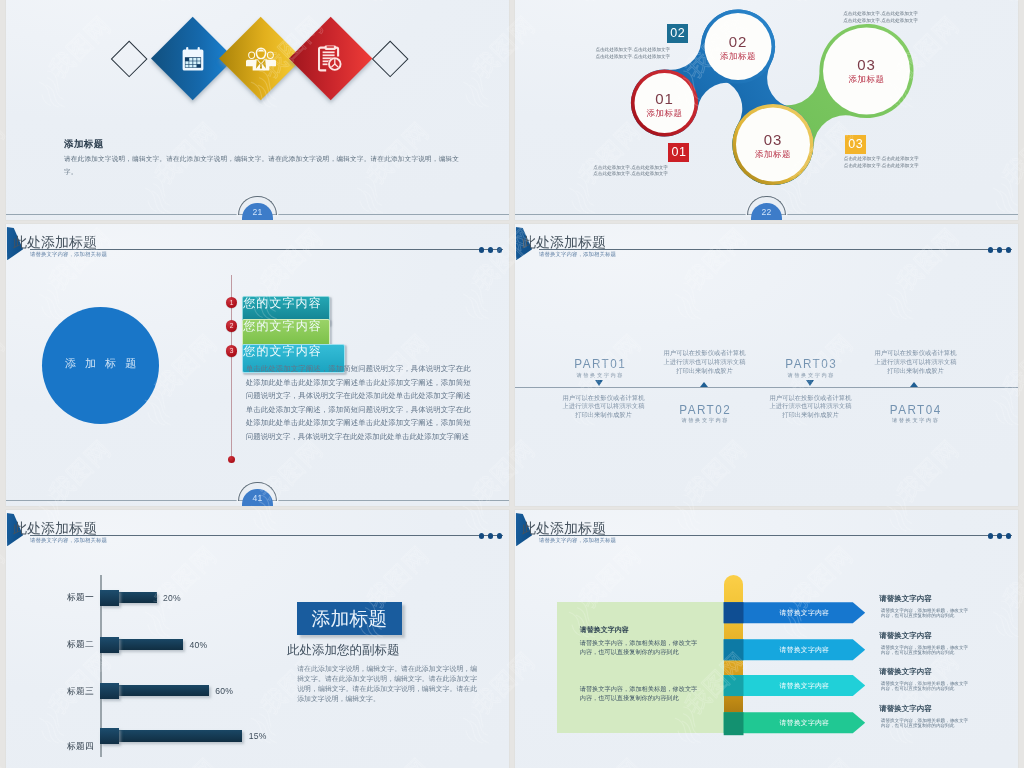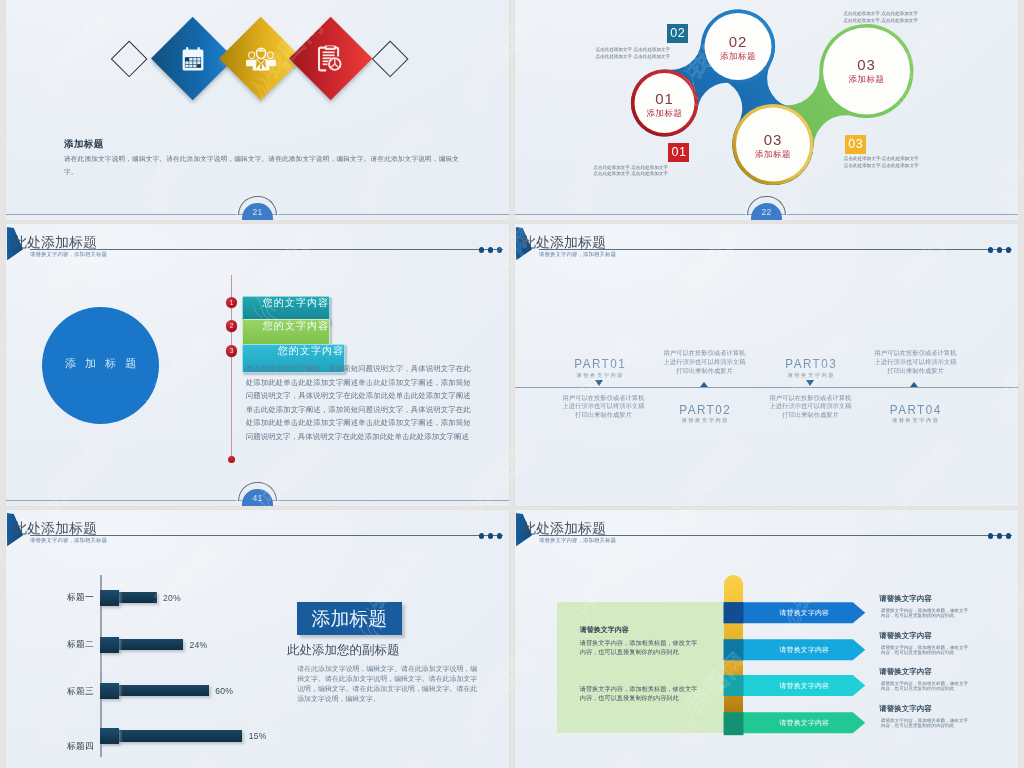--- a/index.html
+++ b/index.html
@@ -66,21 +66,21 @@
  background:#1976c8;color:#dbe9f7;display:flex;flex-direction:row;
  align-items:center;justify-content:center;text-align:center}
 .s3 .bigcirc .t{font-size:11px;letter-spacing:3px;color:#cfe3f6;margin-bottom:5px;text-indent:3px}
 .s3 .bigcirc .d{font-size:8.2px;line-height:15.5px;color:#e3eefa;letter-spacing:0;width:75px}
 .s3 .vline{position:absolute;left:225.1px;top:51px;width:1px;height:181px;background:#c09aa2}
 .s3 .dotnum{position:absolute;width:11.6px;height:11.6px;border-radius:50%;
  background:radial-gradient(circle at 36% 28%,#cf3742 0%,#ab0d18 72%,#8a0a13 100%);
  color:#ffdede;font-size:6.6px;text-align:center;line-height:11.8px;left:219.8px;
  box-shadow:0 .4px .9px rgba(0,0,0,.3)}
 .s3 .pill{position:absolute;height:29px;border-radius:2px;color:#f3fbfd;
- font-size:10px;text-align:right;line-height:12px;letter-spacing:1.1px;
+ font-size:12px;text-align:left;line-height:12px;letter-spacing:1.1px;
  box-shadow:1.4px 1.8px 1.6px rgba(135,148,160,.5)}
 .s3 .enddot{position:absolute;left:221.9px;top:231.6px;width:7.2px;height:7.2px;border-radius:50%;
  background:radial-gradient(circle at 36% 28%,#cc3039 0%,#a80c16 78%)}
 .s3 .para{position:absolute;left:239.8px;top:138px;width:225px;font-size:7.45px;
  line-height:13.6px;color:#63768a;text-align:justify;letter-spacing:0}
 
 
 .s4 .tline{position:absolute;left:0;top:162.6px;width:100%;height:1px;background:#93a2b0}
 .s4 .pname{position:absolute;font-size:11.7px;line-height:12px;color:#7392b0;letter-spacing:1.45px;text-align:center;text-indent:1.45px;font-weight:300;transform:scaleY(1.12);transform-origin:center top}
 .s4 .psub{position:absolute;font-size:5.2px;line-height:6px;color:#7b8fa3;letter-spacing:1.6px;text-align:center;text-indent:1.6px}
@@ -800,21 +800,21 @@
   <div class="axis"></div>
 
   <div class="blabel" style="left:20px;top:83.3px">标题一</div>
   <div class="bar" style="left:94.3px;top:81.5px;width:56.3px"></div>
   <div class="barhead" style="left:94.3px;top:79.7px"></div>
   <div class="bval" style="left:157.1px;top:83.5px">20%</div>
 
   <div class="blabel" style="left:20px;top:130.3px">标题二</div>
   <div class="bar" style="left:94.3px;top:128.5px;width:82.7px"></div>
   <div class="barhead" style="left:94.3px;top:126.7px"></div>
-  <div class="bval" style="left:183.5px;top:130.5px">24%</div>
+  <div class="bval" style="left:183.5px;top:130.5px">40%</div>
 
   <div class="blabel" style="left:20px;top:176.5px">标题三</div>
   <div class="bar" style="left:94.3px;top:174.7px;width:108.5px"></div>
   <div class="barhead" style="left:94.3px;top:172.9px"></div>
   <div class="bval" style="left:209.3px;top:176.7px">60%</div>
 
   <div class="blabel" style="left:20px;top:232px">标题四</div>
   <div class="bar" style="left:94.3px;top:219.9px;width:142px"></div>
   <div class="barhead" style="left:94.3px;top:218.1px"></div>
   <div class="bval" style="left:242.7px;top:221.9px">15%</div>

